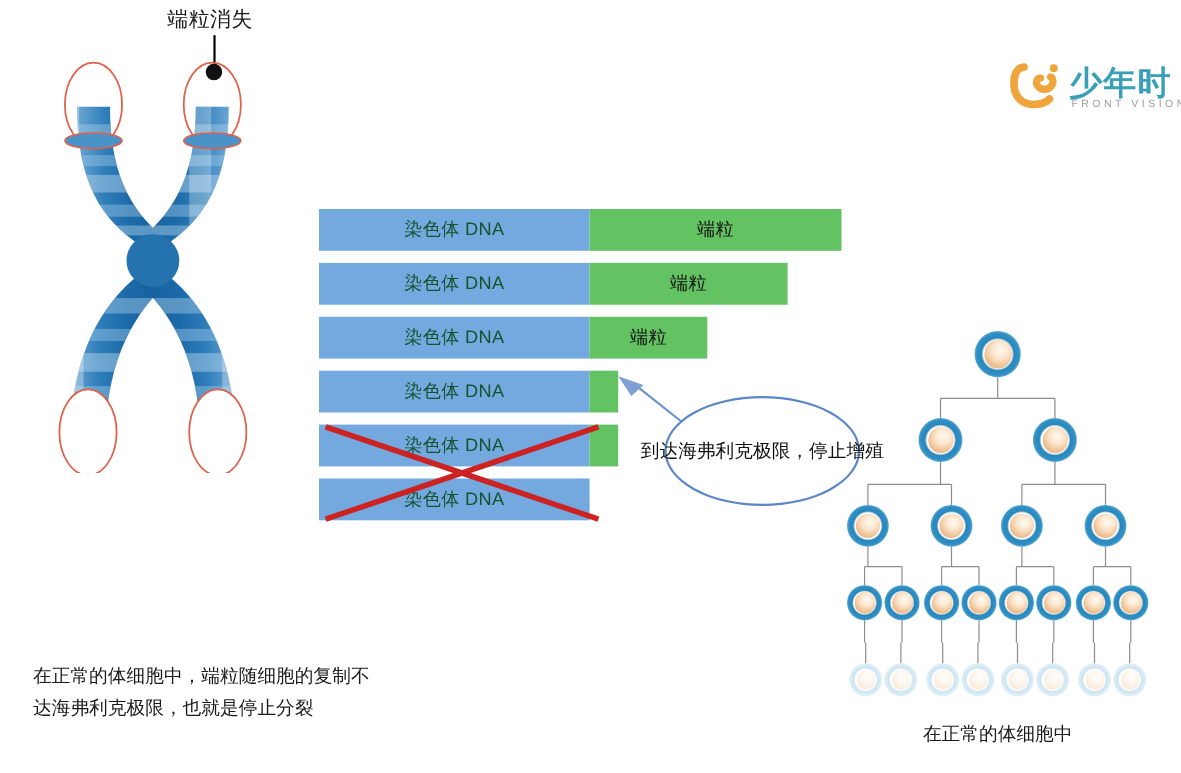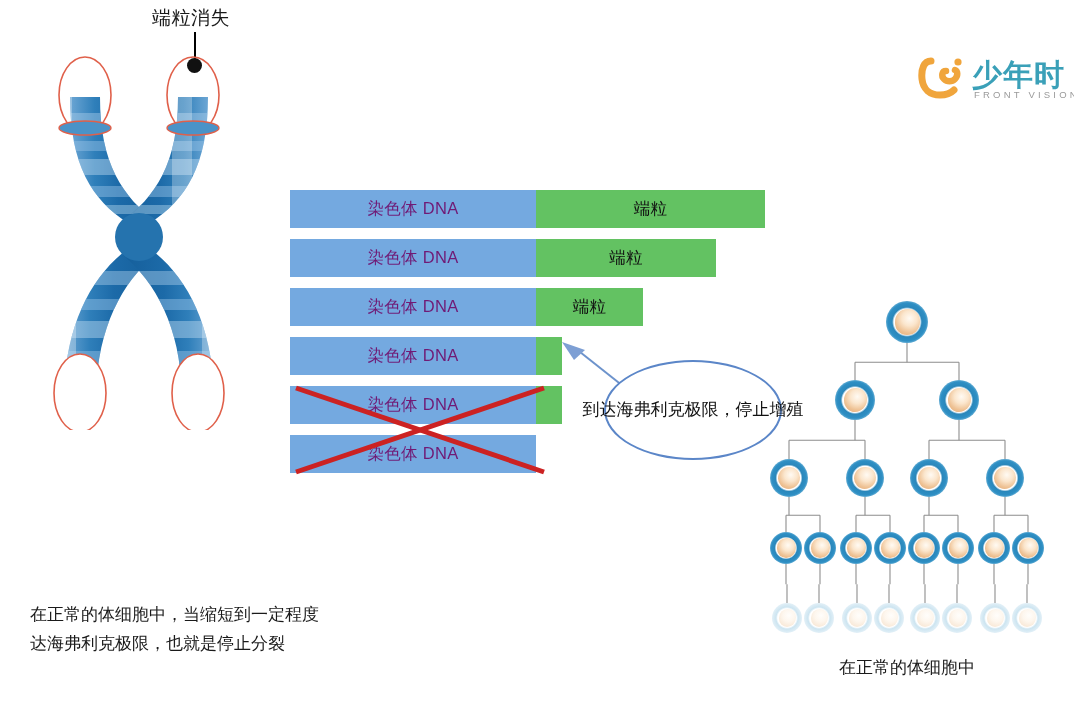--- a/index.html
+++ b/index.html
@@ -62,21 +62,21 @@
     left: 0;
     height: 38px;
     display: flex;
     align-items: stretch;
   }
   .bar-dna {
     background: #74a9e0;
     display: flex;
     align-items: center;
     justify-content: center;
-    color: #701a75;
+    color: #14532d;
     font-size: 16.5px;
     letter-spacing: 0.3px;
   }
   .bar-telo {
     background: #63c262;
     display: flex;
     align-items: center;
     justify-content: center;
     color: #111111;
     font-size: 16.5px;
@@ -335,21 +335,21 @@
   <svg class="abs" id="callout-arrow" viewBox="0 0 80 60">
     <line x1="70" y1="52" x2="22" y2="14" stroke="#6d93cc" stroke-width="2"></line>
     <path d="M4 4 L27 12 L16 22 Z" fill="#7d9fd4"></path>
   </svg>
   <div class="abs" id="callout-bubble">
     <div class="line">到达海弗利克极</div>
     <div class="line">限，停止增殖</div>
   </div>
 
   <div class="abs" id="description">
-    <div class="line">在正常的体细胞中，当缩短到一定程度</div>
+    <div class="line">在正常的体细胞中，端粒随细胞的复制不</div>
     <div class="line">达海弗利克极限，也就是停止分裂</div>
   </div>
 
   <div class="abs" id="cell-tree">
     <svg id="tree-links" viewBox="0 0 334 400">
         <line x1="167" y1="43" x2="167" y2="62.24" stroke="#8d8d8d" stroke-width="1.1"></line>
         <line x1="115" y1="62.24" x2="219" y2="62.24" stroke="#8d8d8d" stroke-width="1.1"></line>
         <line x1="115" y1="62.24" x2="115" y2="80" stroke="#8d8d8d" stroke-width="1.1"></line>
         <line x1="219" y1="62.24" x2="219" y2="80" stroke="#8d8d8d" stroke-width="1.1"></line>
         <line x1="115" y1="120" x2="115" y2="140.28" stroke="#8d8d8d" stroke-width="1.1"></line>

